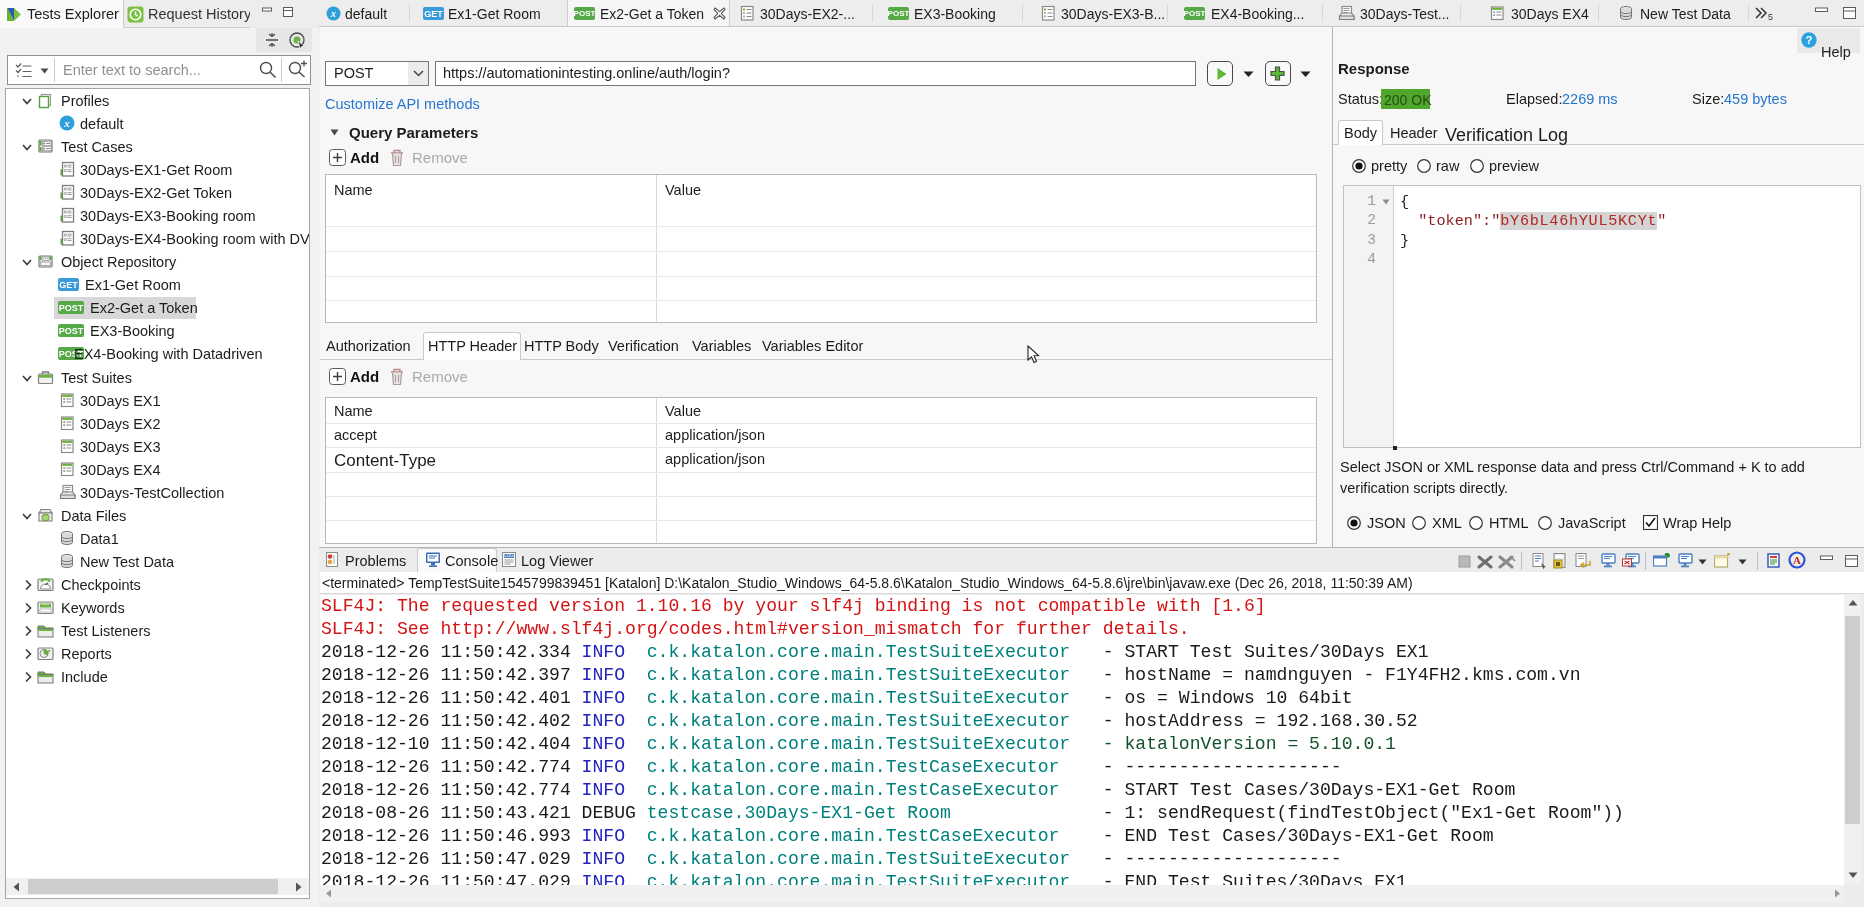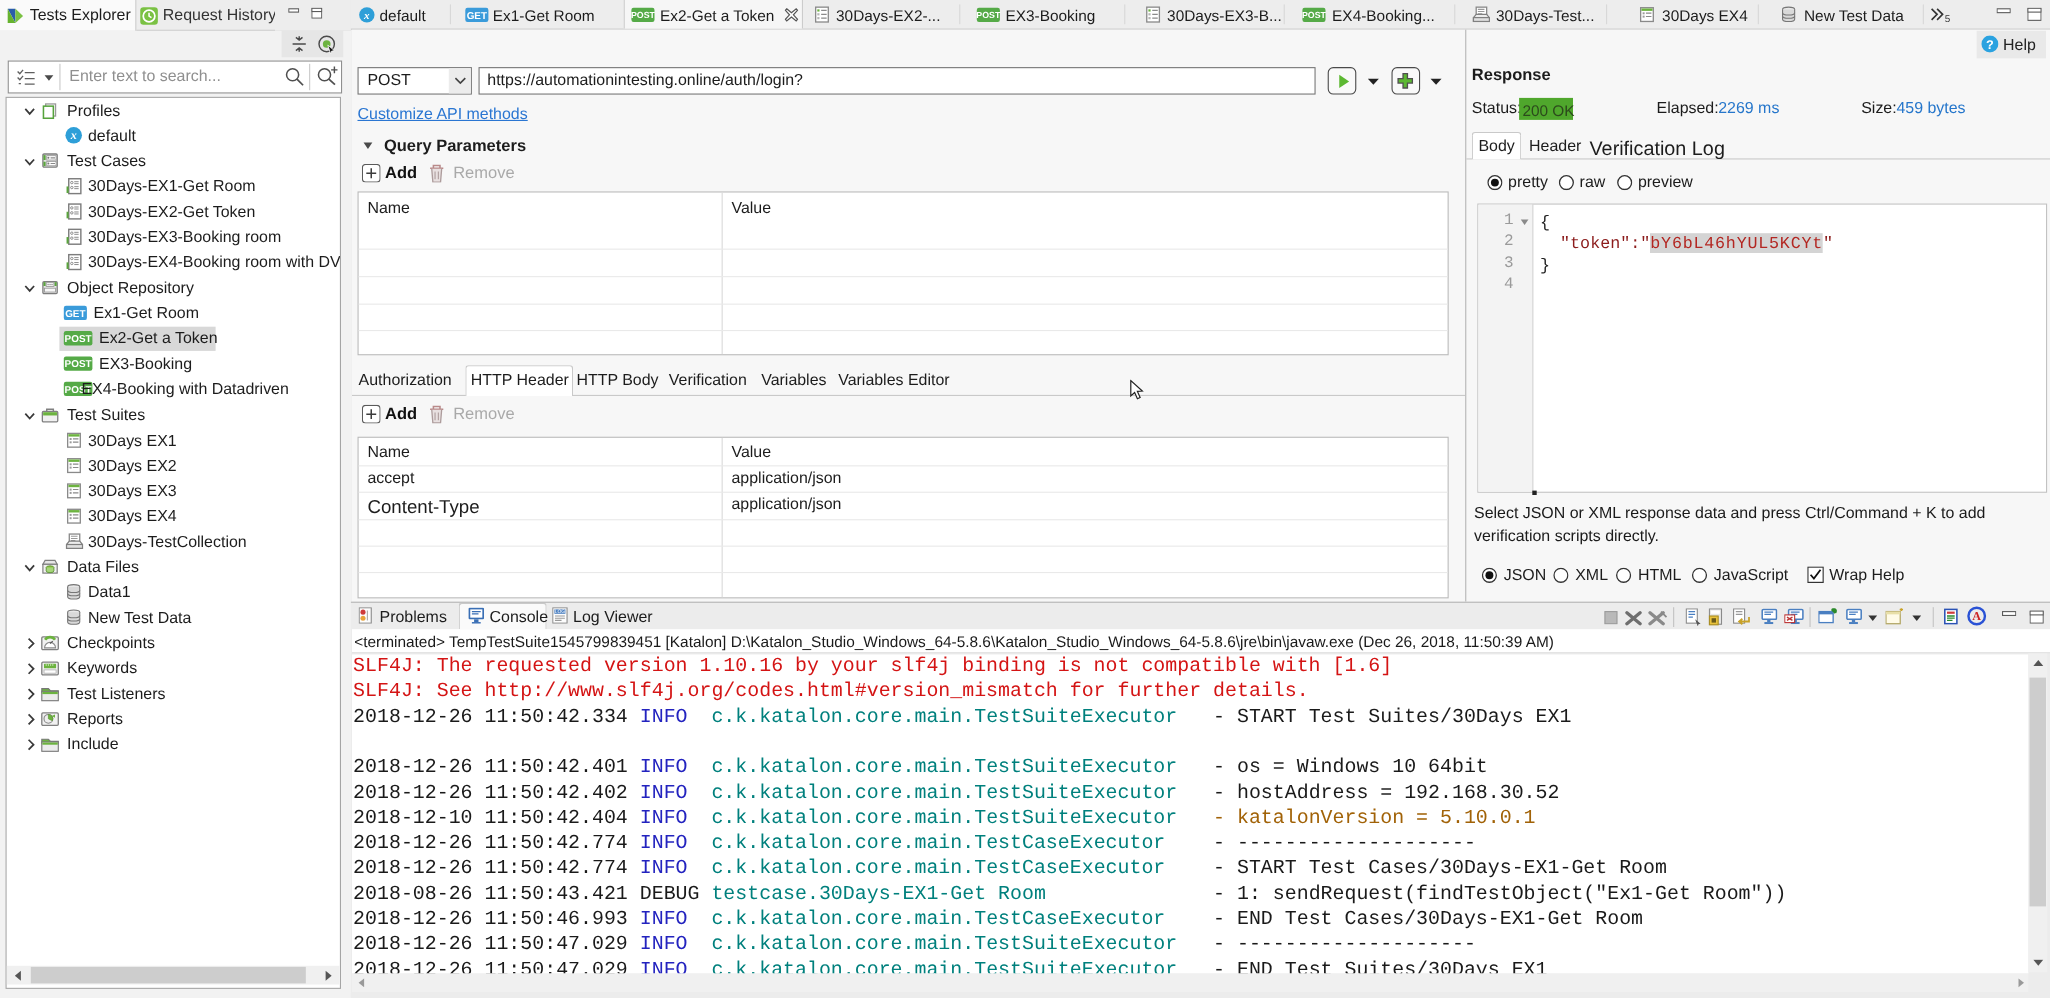--- a/index.html
+++ b/index.html
@@ -1,18 +1,18 @@
 <!DOCTYPE html>
 <html><head><meta charset="utf-8"><style>
 *{margin:0;padding:0;box-sizing:border-box}
 html,body{width:1864px;height:907px;overflow:hidden;background:#f0f0f0;
  font-family:"Liberation Sans",sans-serif;font-size:14px;color:#1c1c1c}
 .abs{position:absolute}
 .mono{font-family:"Liberation Mono",monospace}
-.link{color:#2a76d2;text-decoration:underline}
+.link{color:#2a76d2;}
 .blue{color:#2576cb}
 .badge{border-radius:2px;color:#fff;font-size:9px;font-weight:bold;display:inline-flex;align-items:center;justify-content:center;height:13px;font-family:"Liberation Sans",sans-serif}
 .bget{background:#3a9bda;width:21px}
 .bpost{background:#55aa47;width:26px}
 .red{color:#d41414}.navy{color:#2323bf}.teal{color:#00807d}
 .cline{position:absolute;white-space:pre;font-size:18.1px;font-family:"Liberation Mono",monospace}
 </style></head><body>
 <div class="abs" style="left:0;top:0;width:319px;height:907px;background:#f2f2f2">
     <div class="abs" style="left:0;top:0;width:319px;height:28px;background:#ededed;border-bottom:1px solid #cfcfcf"></div>
     <div class="abs" style="left:0;top:0;width:124px;height:28px;background:#fafafa;border-right:1px solid #c9c9c9"></div>
@@ -432,21 +432,21 @@
 <div class="abs" style="left:665px;top:451px;font-size:14.5px">application/json</div>
 <svg class="abs" style="left:1027px;top:345px" width="16" height="20" viewBox="0 0 16 20">
     <path d="M1 1 L1 15 L4.5 11.8 L7 17.5 L9.5 16.3 L7 10.8 L11.5 10.5z" fill="#fff" stroke="#222" stroke-width="1.1"></path>
   </svg>
 <div class="abs" style="left:1332px;top:27px;width:532px;height:520px;background:#f7f7f7;border-left:1px solid #b5b5b5"></div>
 <div class="abs" style="left:1797px;top:28px;width:63px;height:25px;background:#e9e9e9"></div>
 <svg class="abs" style="left:1801px;top:32px" width="16" height="16" viewBox="0 0 16 16">
     <circle cx="8" cy="8" r="7.7" fill="#2aa2e0"></circle>
     <text x="8" y="12.2" font-size="11.5" font-weight="bold" fill="#fff" text-anchor="middle" font-family="Liberation Sans">?</text>
   </svg>
-<div class="abs" style="left:1821px;top:33px;font-size:14.5px;color:#222">Help</div>
+<div class="abs" style="left:1821px;top:44px;font-size:14.5px;color:#222">Help</div>
 <div class="abs" style="left:1338px;top:60px;font-size:15px;font-weight:bold">Response</div>
 <div class="abs" style="left:1338px;top:91px;font-size:14.5px">Status:</div>
 <div class="abs" style="left:1381px;top:89px;width:49px;height:20px;background:#4fa72c"></div>
 <div class="abs" style="left:1384px;top:92px;font-size:14px;color:#2c4a1c">200 OK</div>
 <div class="abs" style="left:1506px;top:91px;font-size:14.5px">Elapsed:</div>
 <div class="abs blue" style="left:1562px;top:91px;font-size:14.5px">2269 ms</div>
 <div class="abs" style="left:1692px;top:91px;font-size:14.5px">Size:</div>
 <div class="abs blue" style="left:1724px;top:91px;font-size:14.5px">459 bytes</div>
 <div class="abs" style="left:1333px;top:144px;width:531px;height:1px;background:#c9c9c9"></div>
 <div class="abs" style="left:1338px;top:120px;width:45px;height:25px;background:#fff;border:1px solid #c9c9c9;border-bottom:none;border-radius:3px 3px 0 0"></div>
@@ -607,23 +607,24 @@
 <svg class="abs" style="left:1845px;top:555px" width="13" height="12" viewBox="0 0 13 12">
     <rect x="0.5" y="0.5" width="12" height="11" fill="#fff" stroke="#5b5b5b"></rect>
     <rect x="0.5" y="0.5" width="12" height="3.5" fill="#fff" stroke="#5b5b5b"></rect>
   </svg>
 <div class="abs" style="left:320px;top:572px;width:1544px;height:22px;background:#fff;border-bottom:1px solid #d9d9d9"></div>
 <div class="abs" style="left:322px;top:575px;font-size:14px;color:#1a1a1a">&lt;terminated&gt; TempTestSuite1545799839451 [Katalon] D:\Katalon_Studio_Windows_64-5.8.6\Katalon_Studio_Windows_64-5.8.6\jre\bin\javaw.exe (Dec 26, 2018, 11:50:39 AM)</div>
 <div class="abs" style="left:320px;top:595px;width:1524px;height:290px;background:#fff;overflow:hidden">
     <div class="cline red" style="left:1px;top:1px">SLF4J: The requested version 1.10.16 by your slf4j binding is not compatible with [1.6]</div>
     <div class="cline red" style="left:1px;top:24px">SLF4J: See http://www.slf4j.org/codes.html#version_mismatch for further details.</div>
     <div class="cline" style="left:1px;top:47px"><span style="color:#1a1a1a">2018-12-26 11:50:42.334 </span><span class="navy">INFO </span><span> </span><span class="teal">c.k.katalon.core.main.TestSuiteExecutor</span><span>   </span><span style="color:#1a1a1a">- START Test Suites/30Days EX1</span></div>
+    <div class="cline" style="left:1px;top:70px"><span style="color:#1a1a1a">2018-12-26 11:50:42.397 </span><span class="navy">INFO </span><span> </span><span class="teal">c.k.katalon.core.main.TestSuiteExecutor</span><span>   </span><span style="color:#1a1a1a">- hostName = namdnguyen - F1Y4FH2.kms.com.vn</span></div>
     <div class="cline" style="left:1px;top:93px"><span style="color:#1a1a1a">2018-12-26 11:50:42.401 </span><span class="navy">INFO </span><span> </span><span class="teal">c.k.katalon.core.main.TestSuiteExecutor</span><span>   </span><span style="color:#1a1a1a">- os = Windows 10 64bit</span></div>
     <div class="cline" style="left:1px;top:116px"><span style="color:#1a1a1a">2018-12-26 11:50:42.402 </span><span class="navy">INFO </span><span> </span><span class="teal">c.k.katalon.core.main.TestSuiteExecutor</span><span>   </span><span style="color:#1a1a1a">- hostAddress = 192.168.30.52</span></div>
-    <div class="cline" style="left:1px;top:139px"><span style="color:#1a1a1a">2018-12-10 11:50:42.404 </span><span class="navy">INFO </span><span> </span><span class="teal">c.k.katalon.core.main.TestSuiteExecutor</span><span>   </span><span style="color:#a16207">- katalonVersion = 5.10.0.1</span></div>
+    <div class="cline" style="left:1px;top:139px"><span style="color:#1a1a1a">2018-12-10 11:50:42.404 </span><span class="navy">INFO </span><span> </span><span class="teal">c.k.katalon.core.main.TestSuiteExecutor</span><span>   </span><span style="color:#14532d">- katalonVersion = 5.10.0.1</span></div>
     <div class="cline" style="left:1px;top:162px"><span style="color:#1a1a1a">2018-12-26 11:50:42.774 </span><span class="navy">INFO </span><span> </span><span class="teal">c.k.katalon.core.main.TestCaseExecutor</span><span>    </span><span style="color:#1a1a1a">- --------------------</span></div>
     <div class="cline" style="left:1px;top:185px"><span style="color:#1a1a1a">2018-12-26 11:50:42.774 </span><span class="navy">INFO </span><span> </span><span class="teal">c.k.katalon.core.main.TestCaseExecutor</span><span>    </span><span style="color:#1a1a1a">- START Test Cases/30Days-EX1-Get Room</span></div>
     <div class="cline" style="left:1px;top:208px"><span style="color:#1a1a1a">2018-08-26 11:50:43.421 </span><span style="color:#1a1a1a">DEBUG</span><span> </span><span class="teal">testcase.30Days-EX1-Get Room</span><span>              </span><span style="color:#1a1a1a">- 1: sendRequest(findTestObject("Ex1-Get Room"))</span></div>
     <div class="cline" style="left:1px;top:231px"><span style="color:#1a1a1a">2018-12-26 11:50:46.993 </span><span class="navy">INFO </span><span> </span><span class="teal">c.k.katalon.core.main.TestCaseExecutor</span><span>    </span><span style="color:#1a1a1a">- END Test Cases/30Days-EX1-Get Room</span></div>
     <div class="cline" style="left:1px;top:254px"><span style="color:#1a1a1a">2018-12-26 11:50:47.029 </span><span class="navy">INFO </span><span> </span><span class="teal">c.k.katalon.core.main.TestSuiteExecutor</span><span>   </span><span style="color:#1a1a1a">- --------------------</span></div>
     <div class="cline" style="left:1px;top:277px"><span style="color:#1a1a1a">2018-12-26 11:50:47.029 </span><span class="navy">INFO </span><span> </span><span class="teal">c.k.katalon.core.main.TestSuiteExecutor</span><span>   </span><span style="color:#1a1a1a">- END Test Suites/30Days EX1</span></div>
   </div>
 <div class="abs" style="left:1844px;top:594px;width:17px;height:290px;background:#f0f0f0"></div>
 <svg class="abs" style="left:1848px;top:599px" width="10" height="7" viewBox="0 0 10 7">
     <path d="M0.5 6.5 L5 1 L9.5 6.5z" fill="#555"></path>

